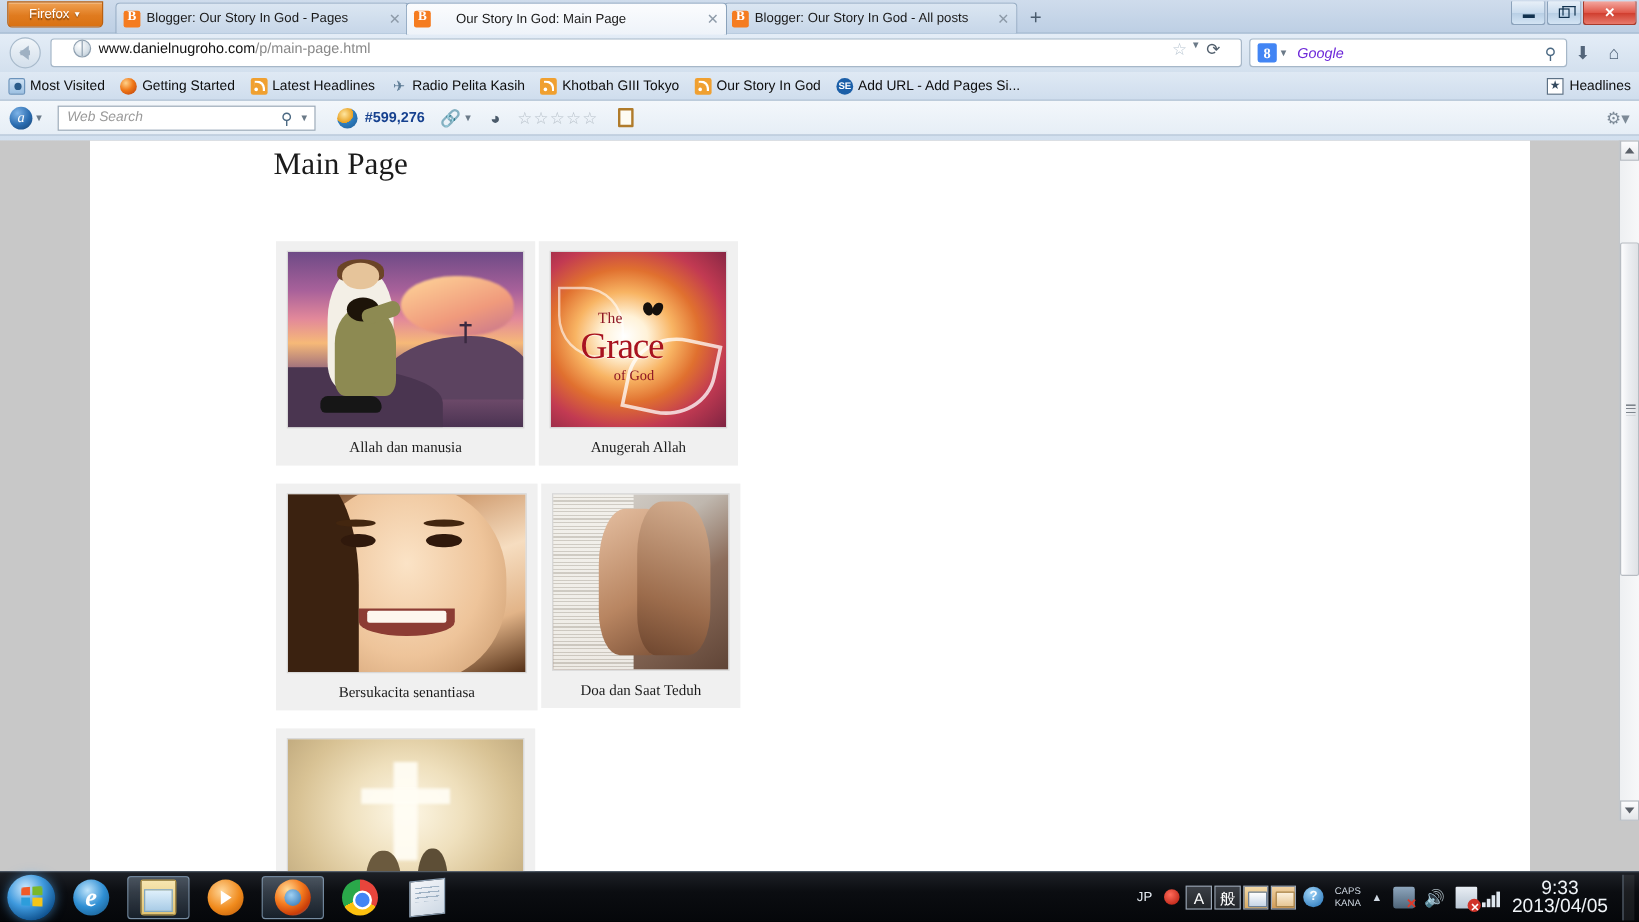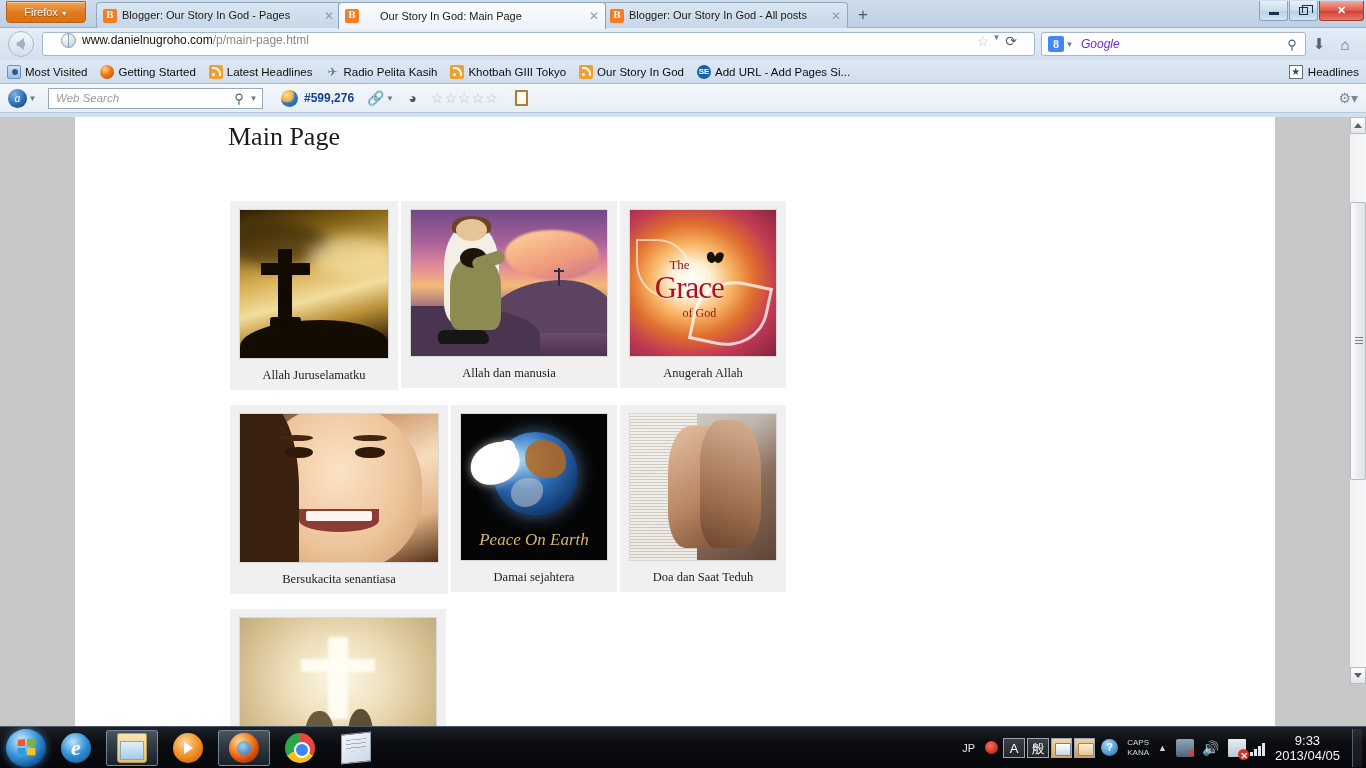--- a/index.html
+++ b/index.html
@@ -375,21 +375,21 @@
   .tray-chevron { color: #cfd8e2; font-size: 9px; margin: 0 5px; }
   .tray-ic { width: 18px; height: 18px; margin: 0 4px; position: relative; }
   .ic-net-x { background: linear-gradient(#8ea6bd,#4f6579); border-radius:2px; }
   .ic-net-x::after{content:"✕";position:absolute;right:-2px;bottom:-3px;color:#e03a2a;font-size:11px;font-weight:bold;}
   .ic-speaker { color:#e4eaf1; font-size:14px; line-height:18px; text-align:center; }
   .ic-flag { background: linear-gradient(#e9eef4,#b9c6d4); border-radius:1px; }
   .ic-flag::after{content:"";position:absolute;right:-3px;bottom:-3px;width:11px;height:11px;border-radius:50%;background:#d0342a;}
   .ic-flag::before{content:"✕";position:absolute;right:-2px;bottom:-4px;color:#fff;font-size:9px;font-weight:bold;z-index:2;}
   .ic-bars { display:flex; align-items:flex-end; gap:1px; height:14px; margin-top:3px; }
   .ic-bars i { width:3px; background:#dfe7ef; display:block; }
-  #clock { text-align: center; color: #f0f4f8; font-size: 13px; line-height: 15px; margin: 0 8px 0 10px; }
+  #clock { text-align: center; color: #f0f4f8; font-size: 16px; line-height: 15px; margin: 0 8px 0 10px; }
   #show-desktop { width: 10px; height: 38px; border-left: 1px solid #55606e; background: rgba(255,255,255,.07); margin-left: 4px; }
 </style>
 </head>
 <body>
 
 <div id="browser-window">
 
   <div id="tabstrip">
     <div id="firefox-button">
       <span>Firefox</span><span class="caret">▼</span>
@@ -504,31 +504,20 @@
   </div>
 
   <div id="viewport">
     <div id="page-white">
 
       <div id="page-title">Main Page</div>
 
       <div id="card-grid">
 
         <div class="card-row">
-          <div class="card">
-            <div class="card-img art-cross-sunset" style="width:150px;height:150px">
-              <span class="cloud1"></span>
-              <span class="cloud2"></span>
-              <span class="ground"></span>
-              <span class="ch"></span>
-              <span class="cv"></span>
-              <span class="base"></span>
-            </div>
-            <div class="card-caption">Allah Juruselamatku</div>
-          </div>
 
           <div class="card">
             <div class="card-img art-jesus" style="width:198px;height:148px">
               <span class="sky-cloud"></span>
               <span class="hill"></span>
               <span class="hill2"></span>
               <span class="far-cross"></span>
               <span class="robe"></span>
               <span class="hair"></span>
               <span class="head"></span>
@@ -562,31 +551,20 @@
               <span class="brR"></span>
               <span class="eyeL"></span>
               <span class="eyeR"></span>
               <span class="mouth">
                   <span class="teeth"></span>
                 </span>
             </div>
             <div class="card-caption">Bersukacita senantiasa</div>
           </div>
 
-          <div class="card">
-            <div class="card-img art-peace" style="width:148px;height:148px">
-              <span class="earth"></span>
-              <span class="land"></span>
-              <span class="land2"></span>
-              <span class="dove"></span>
-              <span class="dove-head"></span>
-              <span class="peace-text">Peace On Earth</span>
-            </div>
-            <div class="card-caption">Damai sejahtera</div>
-          </div>
 
           <div class="card">
             <div class="card-img art-pray" style="width:148px;height:148px">
               <span class="book"></span>
               <span class="hand1"></span>
               <span class="hand2"></span>
             </div>
             <div class="card-caption">Doa dan Saat Teduh</div>
           </div>
         </div>

